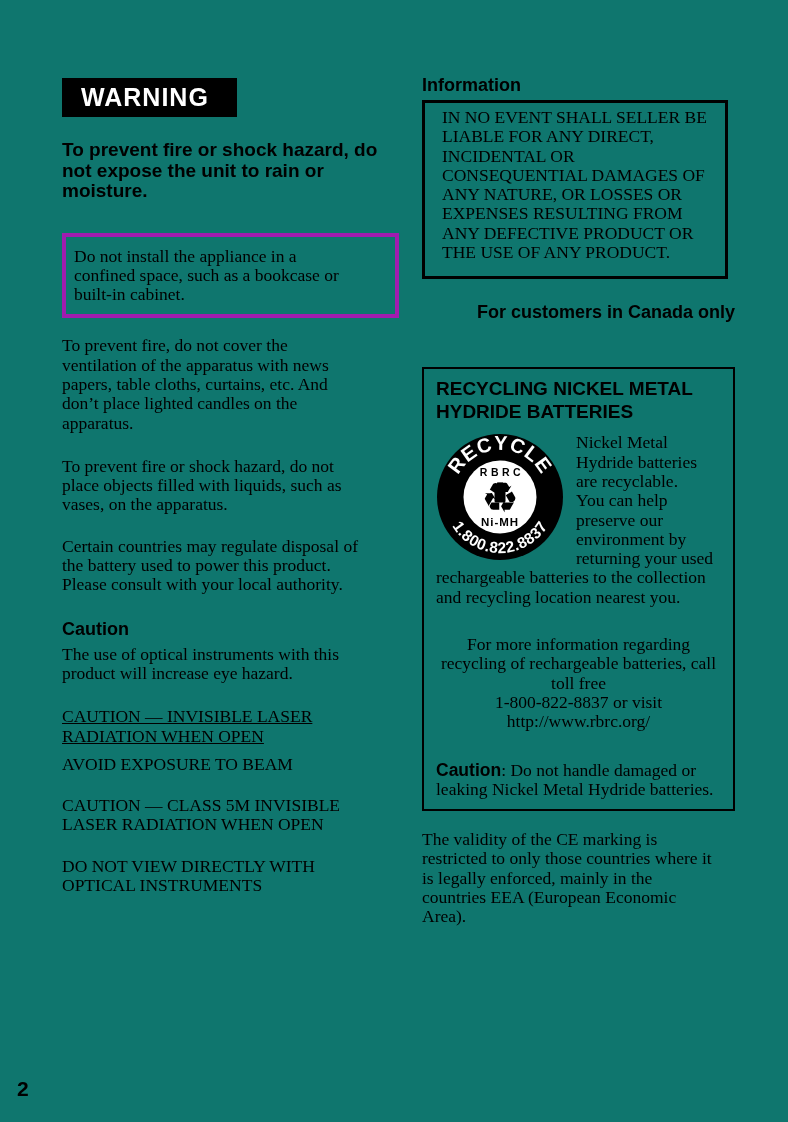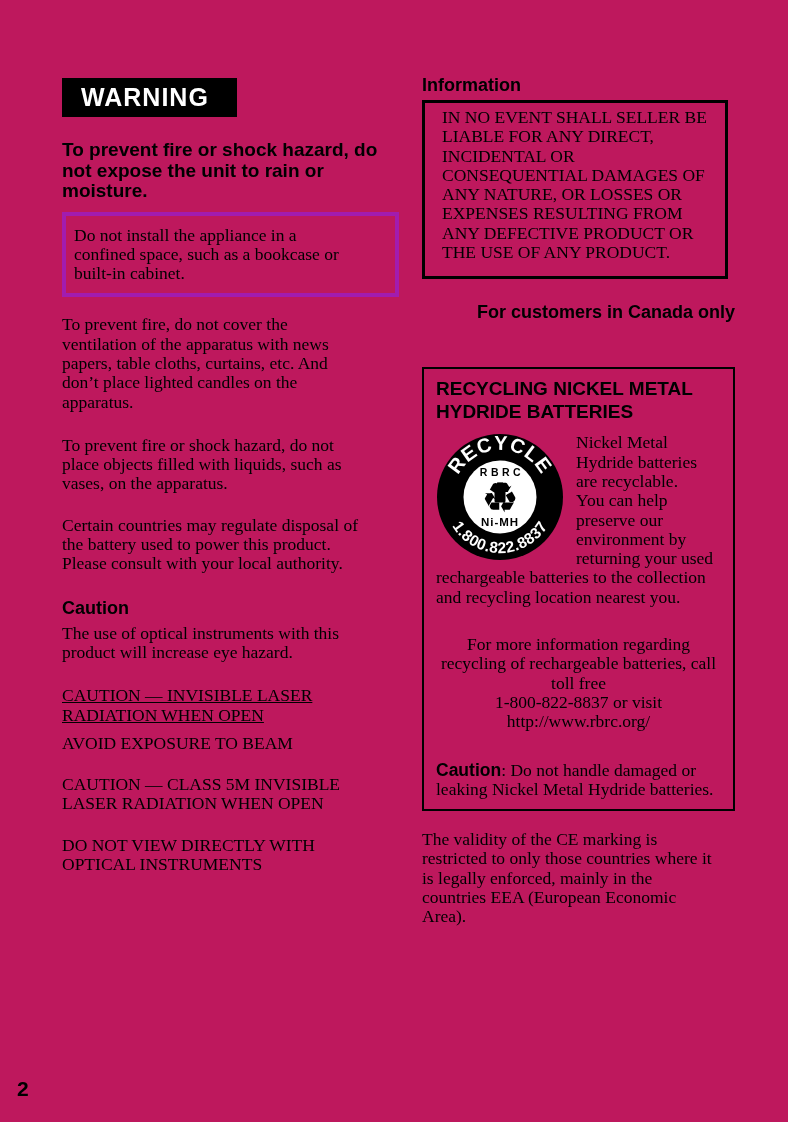--- a/index.html
+++ b/index.html
@@ -1,27 +1,27 @@
 <!DOCTYPE html>
 <html><head>
 <meta charset="utf-8">
 <style>
   html,body { margin:0; padding:0; background:#fff; }
-  .page { position:relative; width:788px; height:1122px; background:#be185d; color:#000; overflow:hidden; }
+  .page { position:relative; width:788px; height:1122px; background:#0f766e; color:#000; overflow:hidden; }
 
   .serif { font-family:"Liberation Serif", serif; font-size:17.5px; line-height:19.3px; }
 
   .col-left  { position:absolute; left:62px;  top:78px; width:337px; }
   .col-right { position:absolute; left:422px; top:75px; width:313px; }
 
   .warning-banner { background:#000; color:#fff; width:175px; height:39px;
     display:flex; align-items:center; box-sizing:border-box; padding-left:19px;
     font:bold 25px/1 "Liberation Sans", sans-serif; letter-spacing:1px; margin-bottom:23px; }
 
-  .intro { font:bold 19px/20.5px "Liberation Sans", sans-serif; margin-bottom:10px; }
+  .intro { font:bold 19px/20.5px "Liberation Sans", sans-serif; margin-bottom:31px; }
 
   .install-box { border:4px solid #a21caf; padding:10px 8px; margin-bottom:18px; }
   .install-box .txt { max-width:280px; }
 
   .par { max-width:300px; margin:0 0 24px 0; }
   .par.mb22 { margin-bottom:22px; }
   .par.mb23 { margin-bottom:9px;text-decoration:underline; }
   .par.last { margin-bottom:0; }
 
   .sans-h { font:bold 18px/21px "Liberation Sans", sans-serif; margin:0 0 5px 0; }

